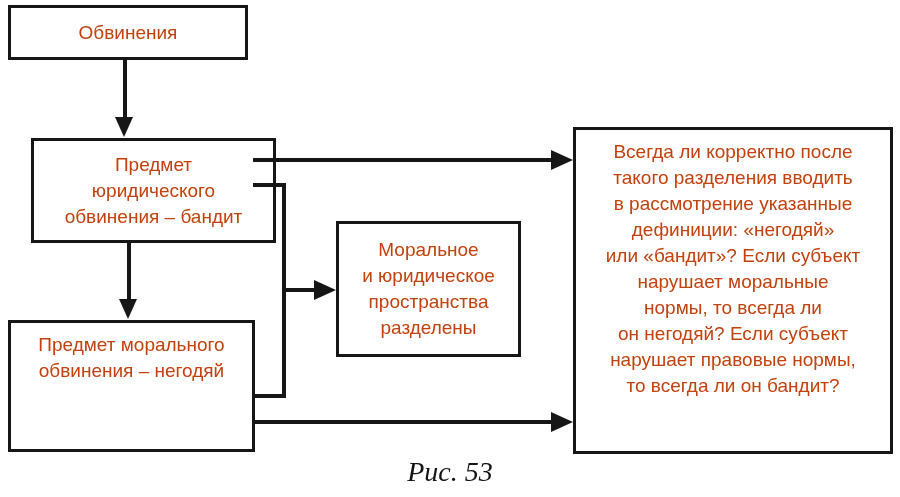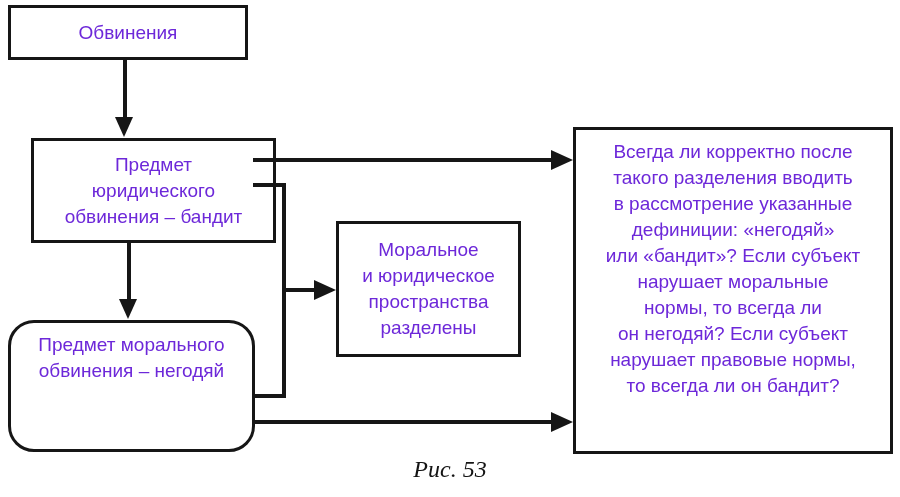--- a/index.html
+++ b/index.html
@@ -22,21 +22,21 @@
     background: #ffffff;
     box-sizing: border-box;
     display: flex;
     justify-content: center;
   }
   .box .label {
     white-space: pre-line;
     text-align: center;
     font-size: 19px;
     line-height: 26px;
-    color: #6d28d9;
+    color: #c2410c;
   }
   .v-center { align-items: center; }
   .v-top    { align-items: flex-start; }
 
   .line {
     position: absolute;
     background: #161616;
   }
   .arrowhead {
     position: absolute;
@@ -50,21 +50,21 @@
   }
   .head-right {
     border-top: 10px solid transparent;
     border-bottom: 10px solid transparent;
     border-left: 22px solid #161616;
   }
 
   
   #box-accusations { left: 8px;   top: 5px;   width: 240px; height: 55px; }
   #box-legal       { left: 8px;   top: 138px; width: 245px; height: 105px; margin-left: 23px; }
-  #box-moral       { left: 8px;   top: 320px; width: 247px; height: 132px; padding-top: 9px; border-radius: 26px; }
+  #box-moral       { left: 8px;   top: 320px; width: 247px; height: 132px; padding-top: 9px; }
   #box-separated   { left: 336px; top: 221px; width: 185px; height: 136px; }
   #box-question    { left: 573px; top: 127px; width: 320px; height: 327px; padding-top: 9px; }
 
   #arrow1-line { left: 123px; top: 60px;  width: 4px;  height: 58px; }
   #arrow1-head { left: 115px; top: 117px; }
   #arrow2-line { left: 127px; top: 243px; width: 4px;  height: 57px; }
   #arrow2-head { left: 119px; top: 299px; }
 
   #arrow-top-line { left: 253px; top: 158px; width: 300px; height: 4px; }
   #arrow-top-head { left: 551px; top: 150px; }
@@ -80,21 +80,21 @@
   #arrow-bottom-head { left: 551px; top: 412px; }
 
   .caption {
     position: absolute;
     left: 300px;
     top: 456px;
     width: 300px;
     text-align: center;
     font-family: "Liberation Serif", serif;
     font-style: italic;
-    font-size: 24px;
+    font-size: 28px;
     color: #141414;
   }
 </style>
 </head>
 <body>
 
 <div class="canvas">
 
   <div class="box v-center" id="box-accusations">
     <span class="label">Обвинения</span>

